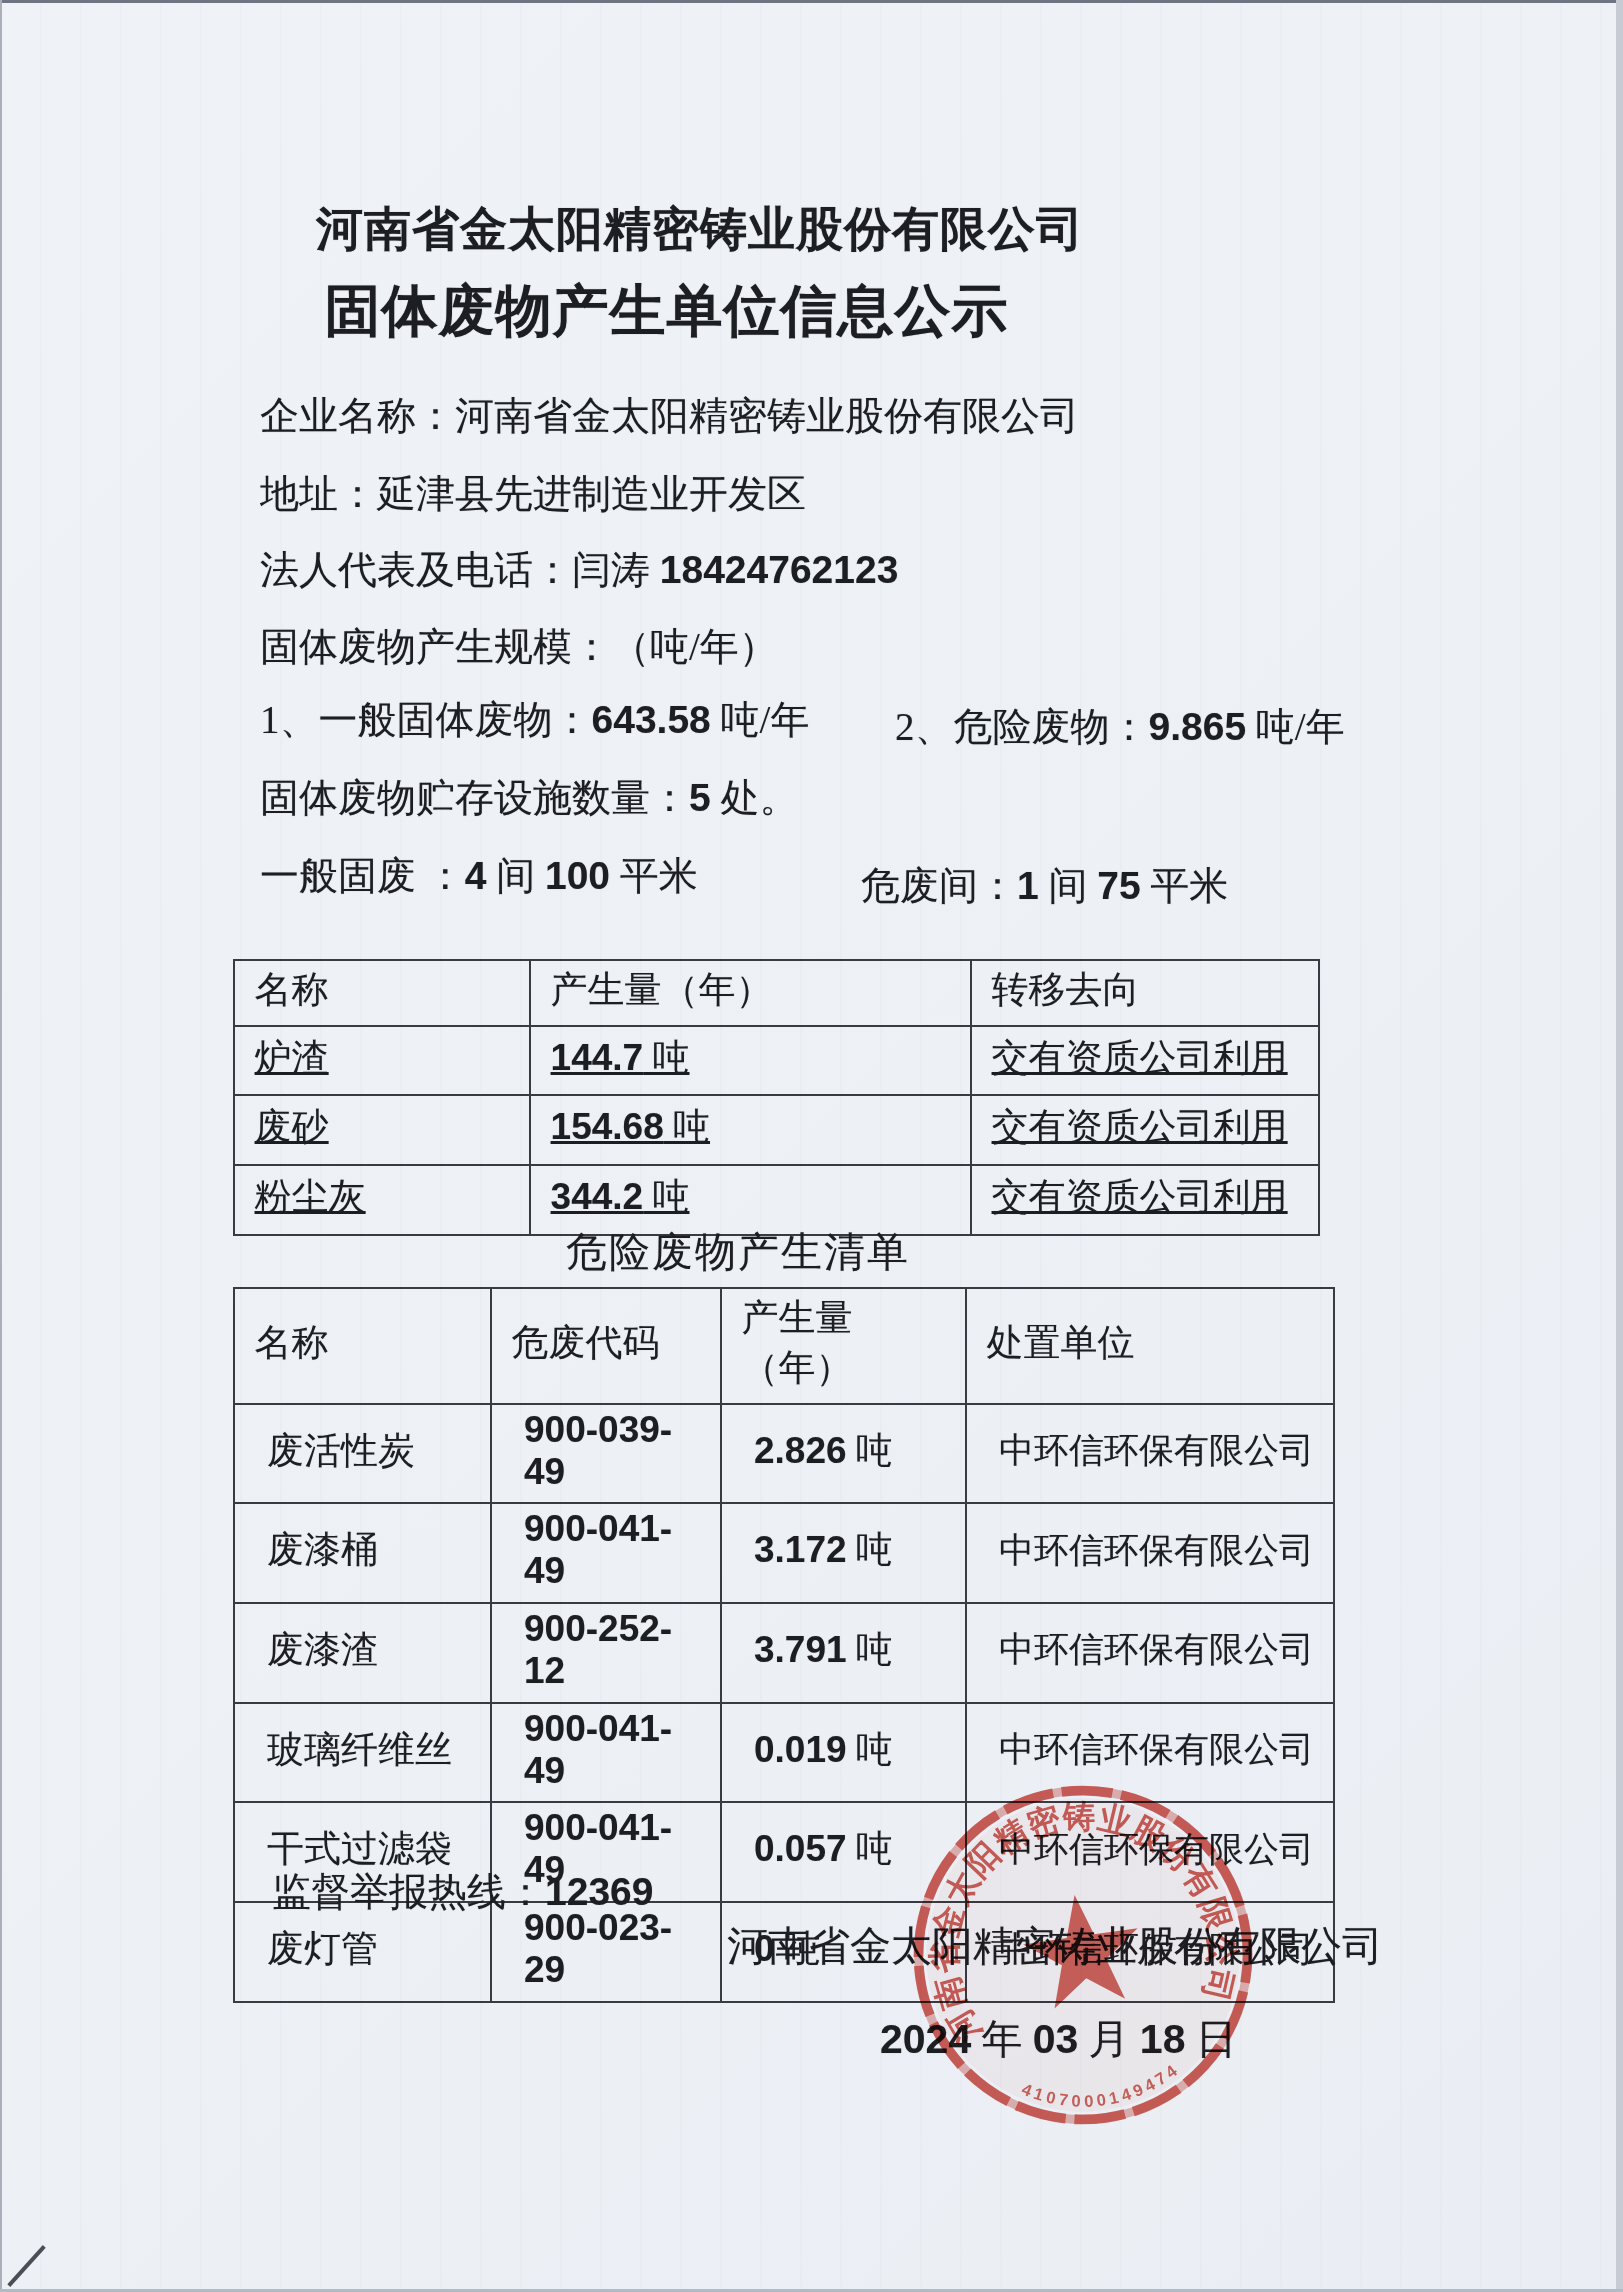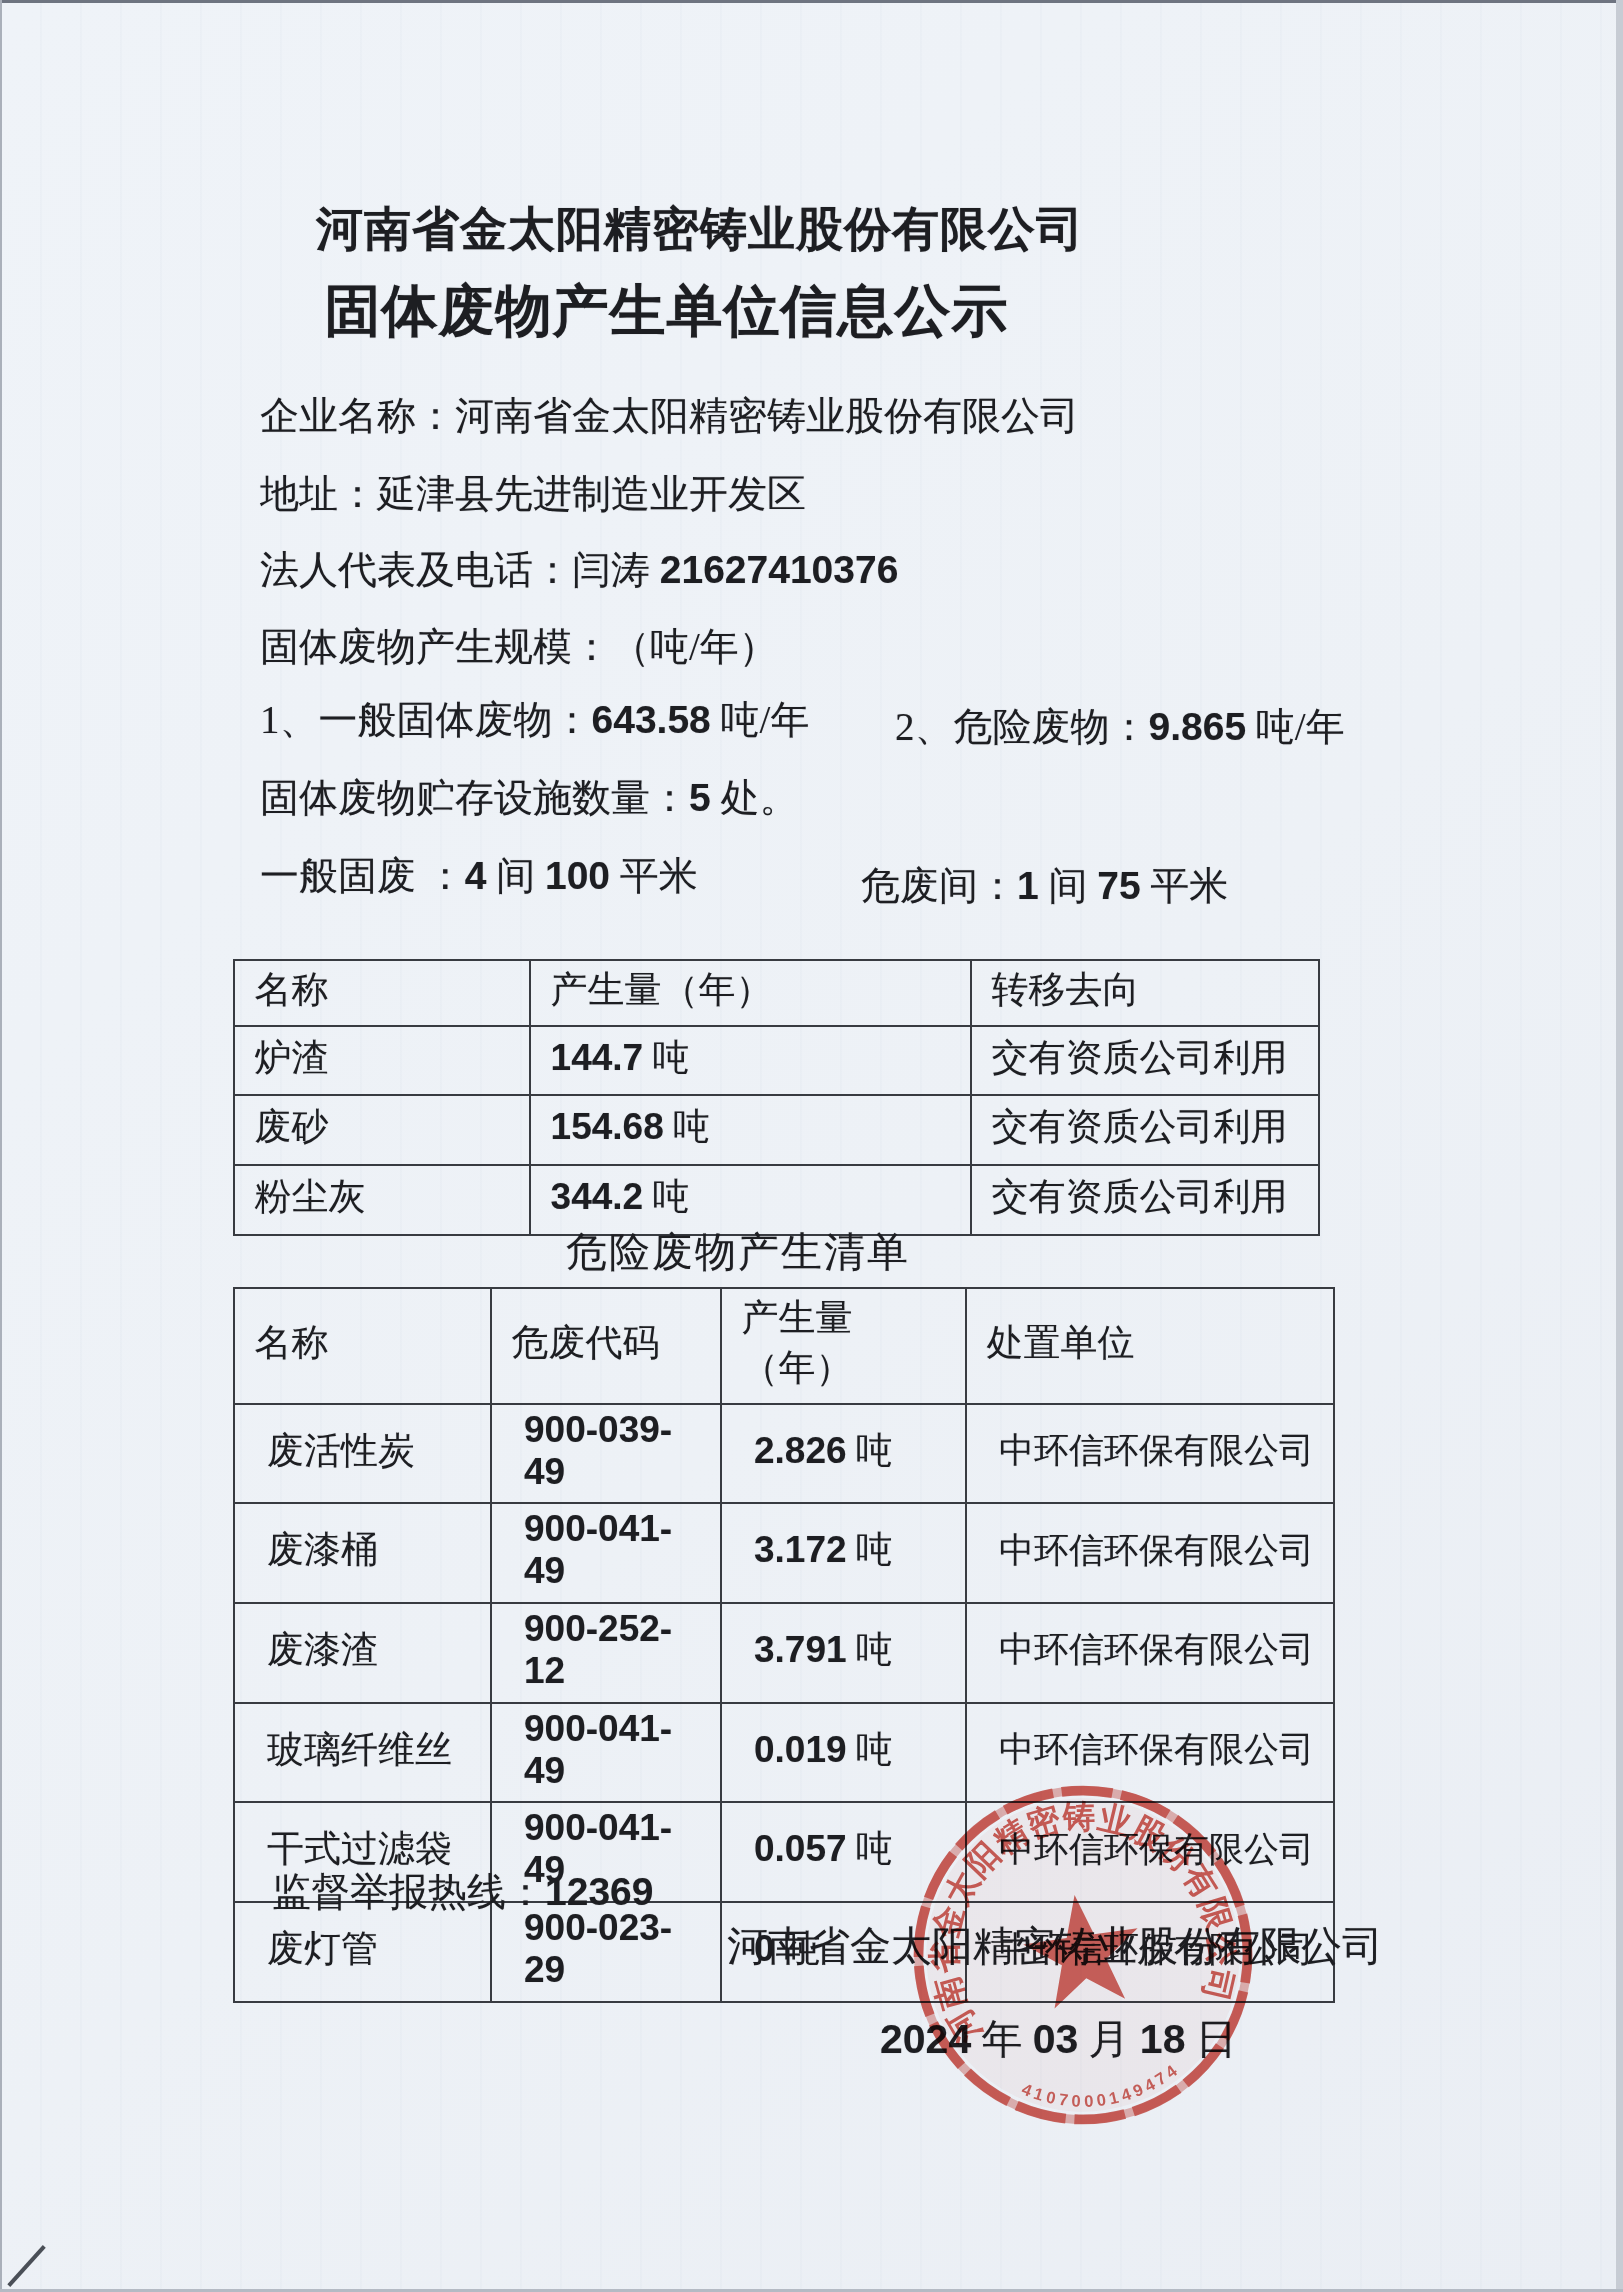--- a/index.html
+++ b/index.html
@@ -17,21 +17,21 @@
   .t2 { top:274px; left:0; width:1333px; font-size:56px; }
   .line { font-size:39px; text-shadow:0 0 1px rgba(30,30,35,0.3);margin-top:24px; }
   .num { font-family:"Liberation Sans","DejaVu Sans",sans-serif; font-weight:700; }
   .tbl-title { text-align:center; font-size:41px; letter-spacing:2px; text-shadow:0 0 1px rgba(30,30,35,0.3); }
   table { position:absolute; border-collapse:collapse; table-layout:fixed;
           font-size:37px; text-shadow:0 0 1px rgba(30,30,35,0.25); }
   th, td { border:2.9px solid #383b41; text-align:left; vertical-align:middle;
            padding:3.9px 7.8px 9.8px 19.6px; font-weight:400; overflow:hidden;margin-top:18px; }
   .tbl1 { top:959px; left:233px; width:1085px; }
   .tbl1 th { height:47px; }
-  .tbl1 td { height:54px; }
+  .tbl1 td { height:54px;text-decoration:underline; }
   .tbl2 { top:1287px; left:233px; width:1100px; }
   .tbl2 th { height:57px; }
   .tbl2 td { height:71px;padding-left:32px; }
   
   .edge-top    { position:absolute; top:0; left:0; right:0; height:2.9px; background:#6e7480; }
   .edge-left   { position:absolute; top:0; left:0; bottom:0; width:2px; background:#aab0ba; }
   .edge-right  { position:absolute; top:0; right:0; bottom:0; width:6.9px; background:#c7ccd4; }
   .edge-bottom { position:absolute; bottom:0; left:0; right:0; height:3.9px; background:#b4bac4; }
   .corner-mark { position:absolute; left:0px; bottom:25.5px; width:53px; height:3.9px;
                  background:#4a4f57; transform:rotate(-48deg); }
@@ -44,21 +44,21 @@
 <body>
 
 <div class="page">
 
   <div class="abs doc-title t1">河南省金太阳精密铸业股份有限公司</div>
   <div class="abs doc-title t2">固体废物产生单位信息公示</div>
 
   <div class="abs line" style="top:365px; left:260px;">企业名称：河南省金太阳精密铸业股份有限公司</div>
   <div class="abs line" style="top:443px; left:260px;">地址：延津县先进制造业开发区</div>
 
-  <div class="abs line" style="top:519px; left:260px;"><span>法人代表及电话：闫涛 </span><span class="num">21627410376</span></div>
+  <div class="abs line" style="top:519px; left:260px;"><span>法人代表及电话：闫涛 </span><span class="num">18424762123</span></div>
 
   <div class="abs line" style="top:596px; left:260px;">固体废物产生规模：（吨/年）</div>
 
   <div class="abs line" style="top:669px; left:260px;"><span>1、一般固体废物：</span><span class="num">643.58</span><span> 吨/年</span></div>
 
   <div class="abs line" style="top:676px; left:895px;"><span>2、危险废物：</span><span class="num">9.865</span><span> 吨/年</span></div>
 
   <div class="abs line" style="top:747px; left:260px;"><span>固体废物贮存设施数量：</span><span class="num">5</span><span> 处。</span></div>
 
   <div class="abs line" style="top:825px; left:260px;"><span>一般固废 ：</span><span class="num">4</span><span> 间  </span><span class="num">100</span><span> 平米</span></div>

